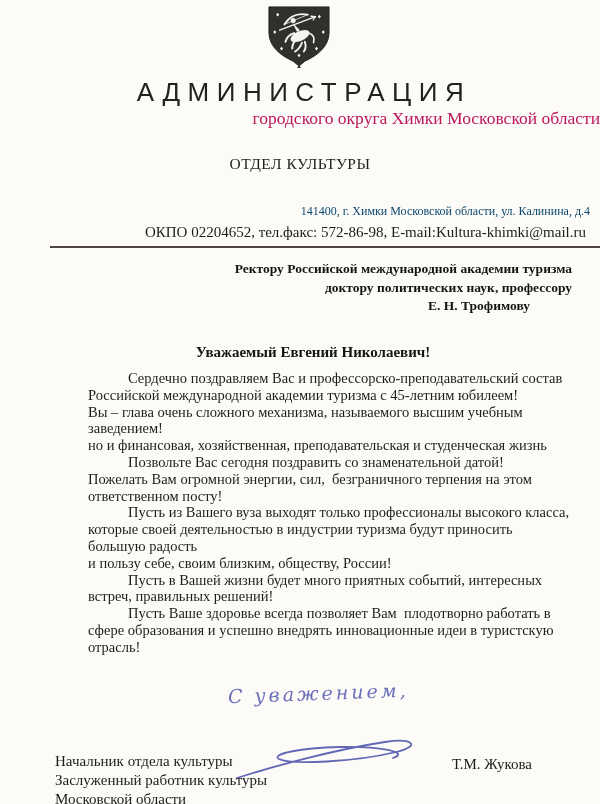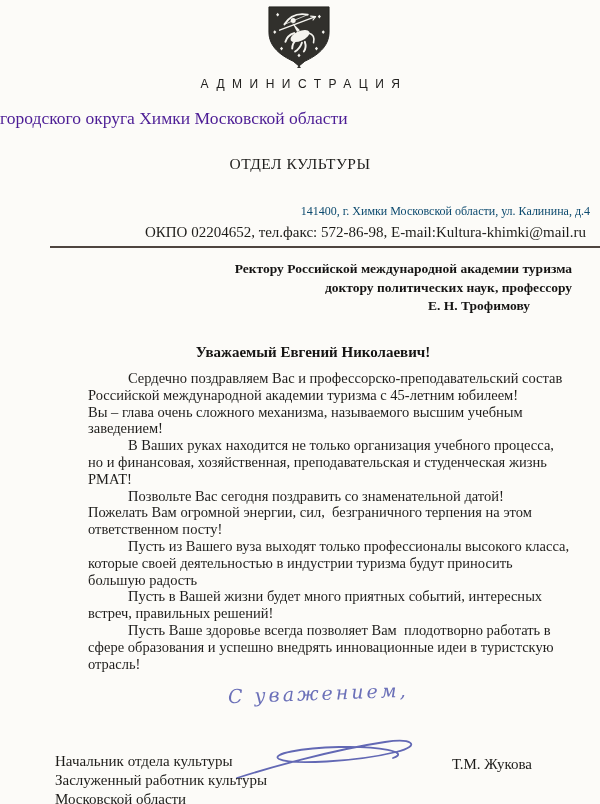--- a/index.html
+++ b/index.html
@@ -11,27 +11,27 @@
     font-family:"Liberation Serif", serif;
     color:#1f1e1c;
   }
   
   .emblem{position:absolute;left:263px;top:4px;width:72px;height:64px;}
   
   .org-name{
     position:absolute;left:0;right:0;top:77px;
     text-align:center;
     font-family:"Liberation Sans", sans-serif;
-    font-size:12px;letter-spacing:7.5px;
+    font-size:26px;letter-spacing:7.5px;
     padding-left:8px;
     color:#22211f;
   }
   .org-sub{
     position:absolute;left:0;right:0;top:108px;
-    text-align:left;font-size:17.5px;color:#4c1d95;
+    text-align:right;font-size:17.5px;color:#be185d;
   }
   .dept{
     position:absolute;left:0;right:0;top:155px;
     text-align:center;font-size:15.5px;font-weight:normal;letter-spacing:.5px;
   }
   .addr{
     position:absolute;right:10px;top:204px;
     font-size:12px;text-align:right;color:#0c4a6e;
   }
   .contacts{
@@ -127,29 +127,28 @@
     <div class="r-last">Е. Н. Трофимову</div>
   </div>
 
   <div class="salutation">Уважаемый Евгений Николаевич!</div>
 
   <div class="body-text">
     <div class="body-line ind">Сердечно поздравляем Вас и профессорско-преподавательский состав</div>
     <div class="body-line">Российской международной академии туризма с 45-летним юбилеем!</div>
     <div class="body-line">Вы – глава очень сложного механизма, называемого высшим учебным</div>
     <div class="body-line">заведением!</div>
-    <div class="body-line ind">В Ваших руках находится не только организация учебного процесса,</div>
     <div class="body-line">но и финансовая, хозяйственная, преподавательская и студенческая жизнь</div>
-    <div class="body-line">РМАТ!</div>
     <div class="body-line ind">Позвольте Вас сегодня поздравить со знаменательной датой!</div>
     <div class="body-line">Пожелать Вам огромной энергии, сил,  безграничного терпения на этом</div>
     <div class="body-line">ответственном посту!</div>
     <div class="body-line ind">Пусть из Вашего вуза выходят только профессионалы высокого класса,</div>
     <div class="body-line">которые своей деятельностью в индустрии туризма будут приносить</div>
     <div class="body-line">большую радость</div>
+    <div class="body-line">и пользу себе, своим близким, обществу, России!</div>
     <div class="body-line ind">Пусть в Вашей жизни будет много приятных событий, интересных</div>
     <div class="body-line">встреч, правильных решений!</div>
     <div class="body-line ind">Пусть Ваше здоровье всегда позволяет Вам  плодотворно работать в</div>
     <div class="body-line">сфере образования и успешно внедрять инновационные идеи в туристскую</div>
     <div class="body-line">отрасль!</div>
   </div>
 
   <div class="handwritten" style="color:#6b70b8;">С  уважением,</div>
 
   <svg class="sig-ink" viewBox="0 0 212 62">

